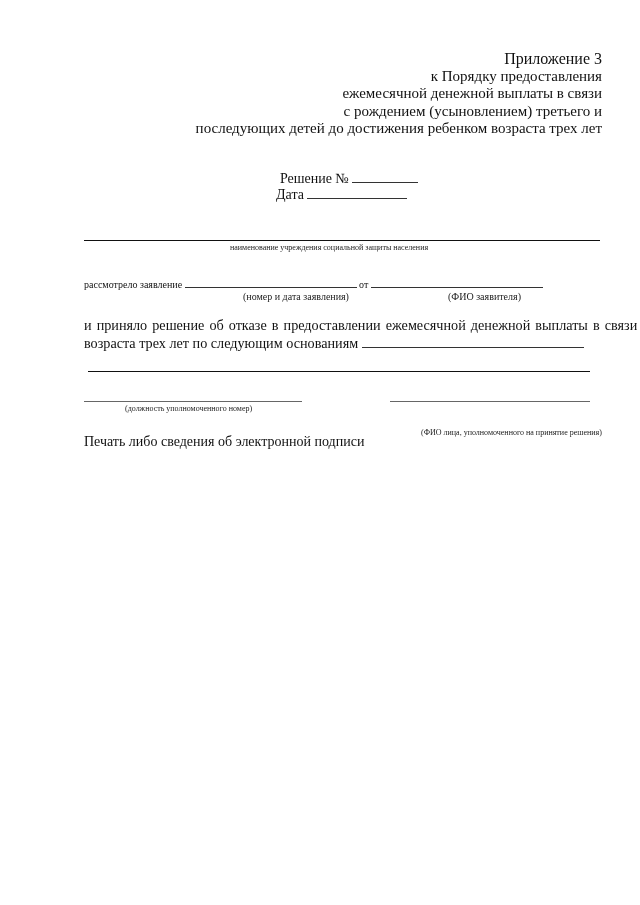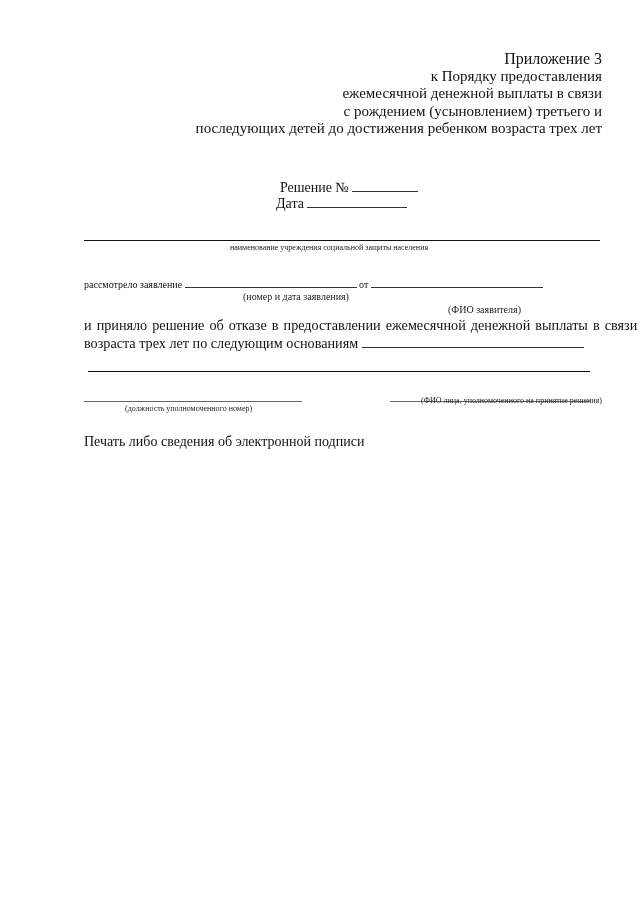--- a/index.html
+++ b/index.html
@@ -4,21 +4,21 @@
   <style>
     html, body { margin: 0; padding: 0; background: #ffffff; }
     body {
       width: 640px; height: 905px; position: relative; overflow: hidden;
       font-family: "Liberation Serif", "DejaVu Serif", serif;
       color: #111111;
     }
     .abs { position: absolute; }
     .header { right: 38px; top: 50px; text-align: right; font-size: 15px; line-height: 17.5px; }
     .header div { white-space: nowrap; text-align: right; }
-    .sm { font-size: 15px; margin-top: 9px; }
+    .sm { font-size: 15px; }
     .uline { display: inline-block; border-bottom: 1px solid #333; height: 13px; vertical-align: baseline; }
     .caption { font-size: 8px; color: #222; white-space: nowrap; }
     .cap-mid { font-size: 10px; color: #222; white-space: nowrap; }
     .hline { position: absolute; height: 0; border-top: 1px solid #222; }
     .hline.thick { border-top: 1.5px solid #111; }
   </style>
 </head>
 <body>
 
 <div class="abs header">
@@ -41,29 +41,29 @@
 <div class="hline thick" style="left:84px; width:516px; top:240px;"></div>
 <div class="abs caption" style="left:230px; top:243px;">наименование учреждения социальной защиты населения</div>
 
 <div class="abs" style="left:84px; top:274px; font-size:10px; white-space:nowrap;">
   <span>рассмотрело заявление</span>
   <span class="uline" style="width:172px;"></span>
   <span>от</span>
   <span class="uline" style="width:172px;"></span>
 </div>
 <div class="abs cap-mid" style="left:243px; top:291px;">(номер и дата заявления)</div>
-<div class="abs cap-mid" style="left:448px; top:291px;margin-top:13px;">(ФИО заявителя)</div>
+<div class="abs cap-mid" style="left:448px; top:291px;">(ФИО заявителя)</div>
 
 <div class="abs" style="left:84px; top:317px; width:517px; font-size:14.2px; line-height:17px;">
   <div style="text-align:justify; text-align-last:justify; white-space:nowrap; word-spacing:1.5px;">и приняло решение об отказе в предоставлении ежемесячной денежной выплаты в связи с</div>
   <div style="white-space:nowrap;">
     <span>возраста трех лет по следующим основаниям</span>
     <span class="uline" style="width:222px;"></span>
   </div>
 </div>
 <div class="hline thick" style="left:88px; width:502px; top:371px;"></div>
 
 <div class="hline" style="left:84px; width:218px; top:401px; border-top-color:#666;"></div>
 <div class="abs caption" style="left:125px; top:404px;">(должность уполномоченного номер)</div>
 <div class="hline" style="left:390px; width:200px; top:401px; border-top-color:#666;"></div>
-<div class="abs caption" style="left:397px; top:396px;padding-left:24px;">(ФИО лица, уполномоченного на принятие решения)</div>
+<div class="abs caption" style="left:397px; top:428px;padding-left:24px;">(ФИО лица, уполномоченного на принятие решения)</div>
 
 <div class="abs" style="left:84px; top:434px; font-size:14px; white-space:nowrap;">Печать либо сведения об электронной подписи</div>
 
 </body></html>

